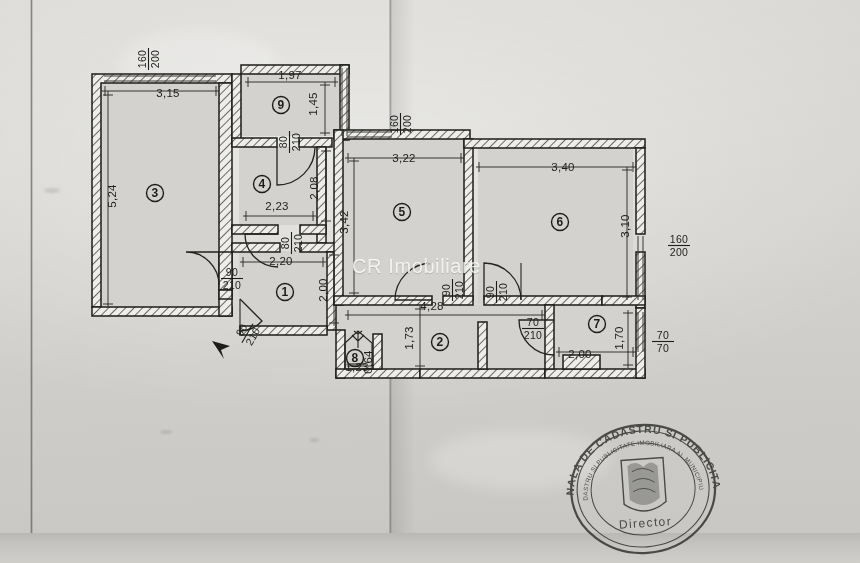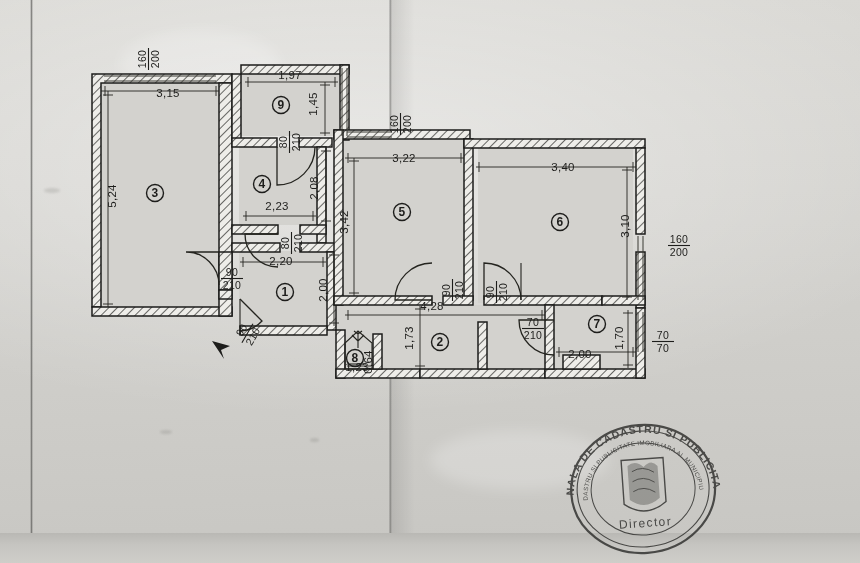--- a/index.html
+++ b/index.html
@@ -433,20 +433,21 @@
           <text x="496" y="302.5" class="lbl lbl-win">210</text>
         </g>
         <g>
           <text x="533" y="325.5" class="lbl lbl-win">70</text>
           <line x1="522" y1="328.5" x2="544" y2="328.5" stroke="#1d1d1b" stroke-width="1.1"></line>
           <text x="533" y="338.5" class="lbl lbl-win">210</text>
         </g>
       </g>
   </svg>
 
+  <div class="watermark">CR Imobiliare</div>
 
   <svg class="stamp" viewBox="0 0 180 145">
     <defs>
       <path id="arcOuterTop" d="M 20,80 A 70,62 0 0 1 160,80"></path>
       <path id="arcOuterBot" d="M 160,82 A 70,62 0 0 1 20,82"></path>
       <path id="arcInnerTop" d="M 34,80 A 56,50 0 0 1 146,80"></path>
       <path id="arcInnerBot" d="M 146,82 A 56,50 0 0 1 34,82"></path>
     </defs>
     <ellipse cx="90" cy="74" rx="72" ry="64" fill="none" stroke="#2a2a28" stroke-width="2.2"></ellipse>
     <ellipse cx="90" cy="74" rx="66" ry="58" fill="none" stroke="#2a2a28" stroke-width="1.1"></ellipse>

